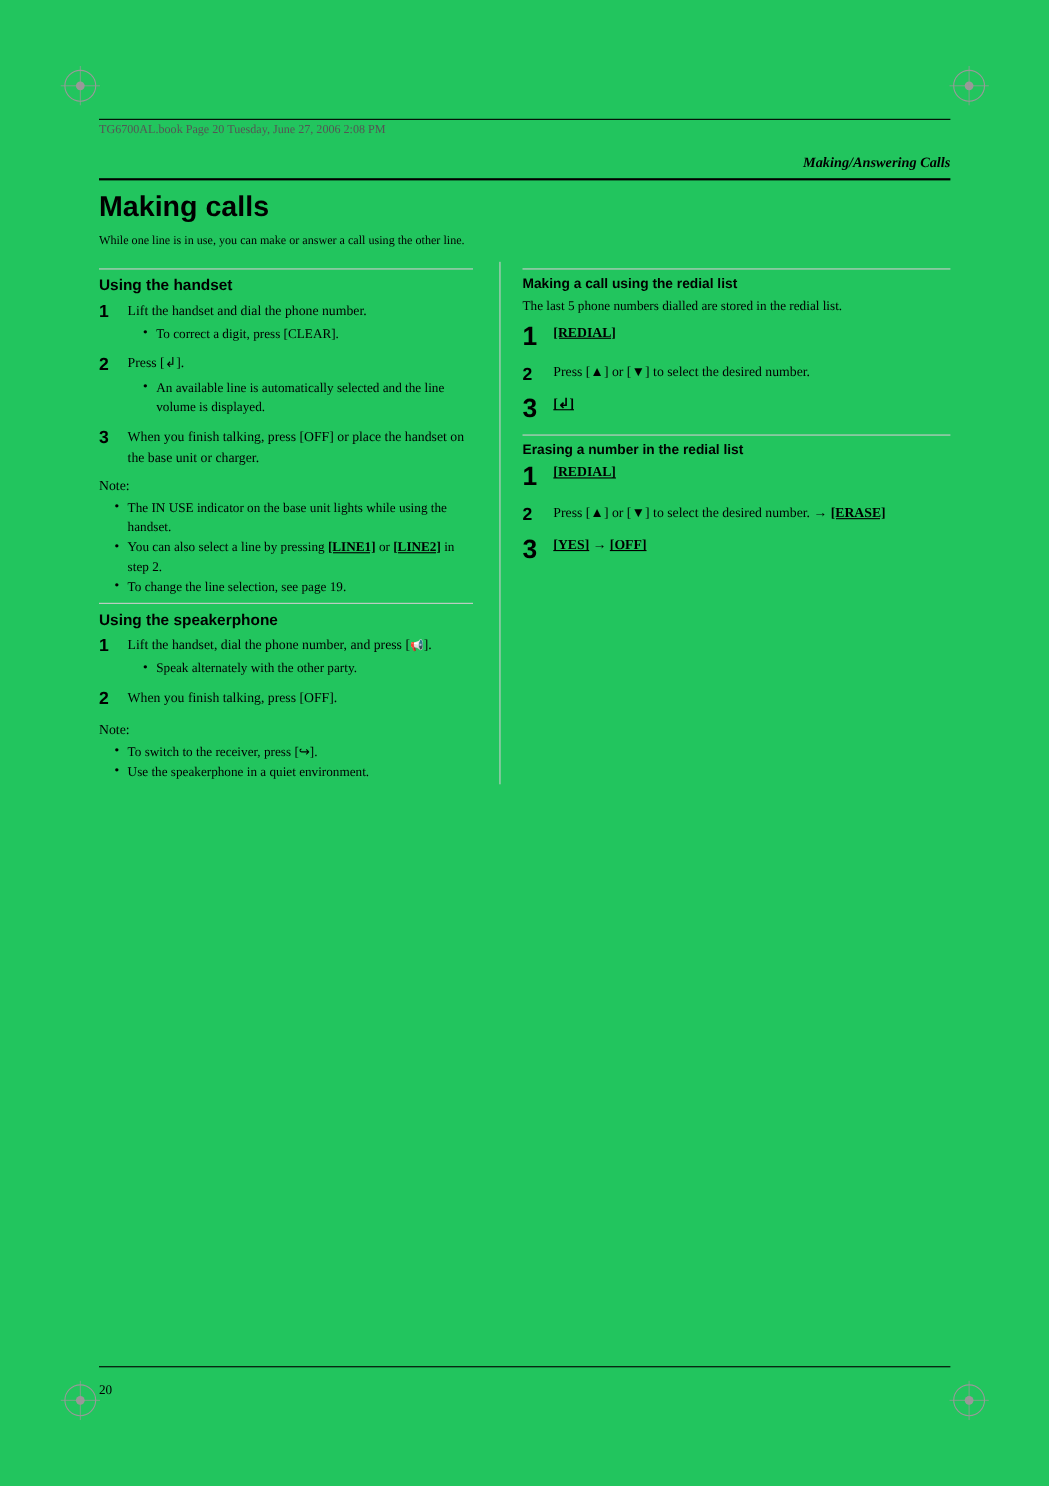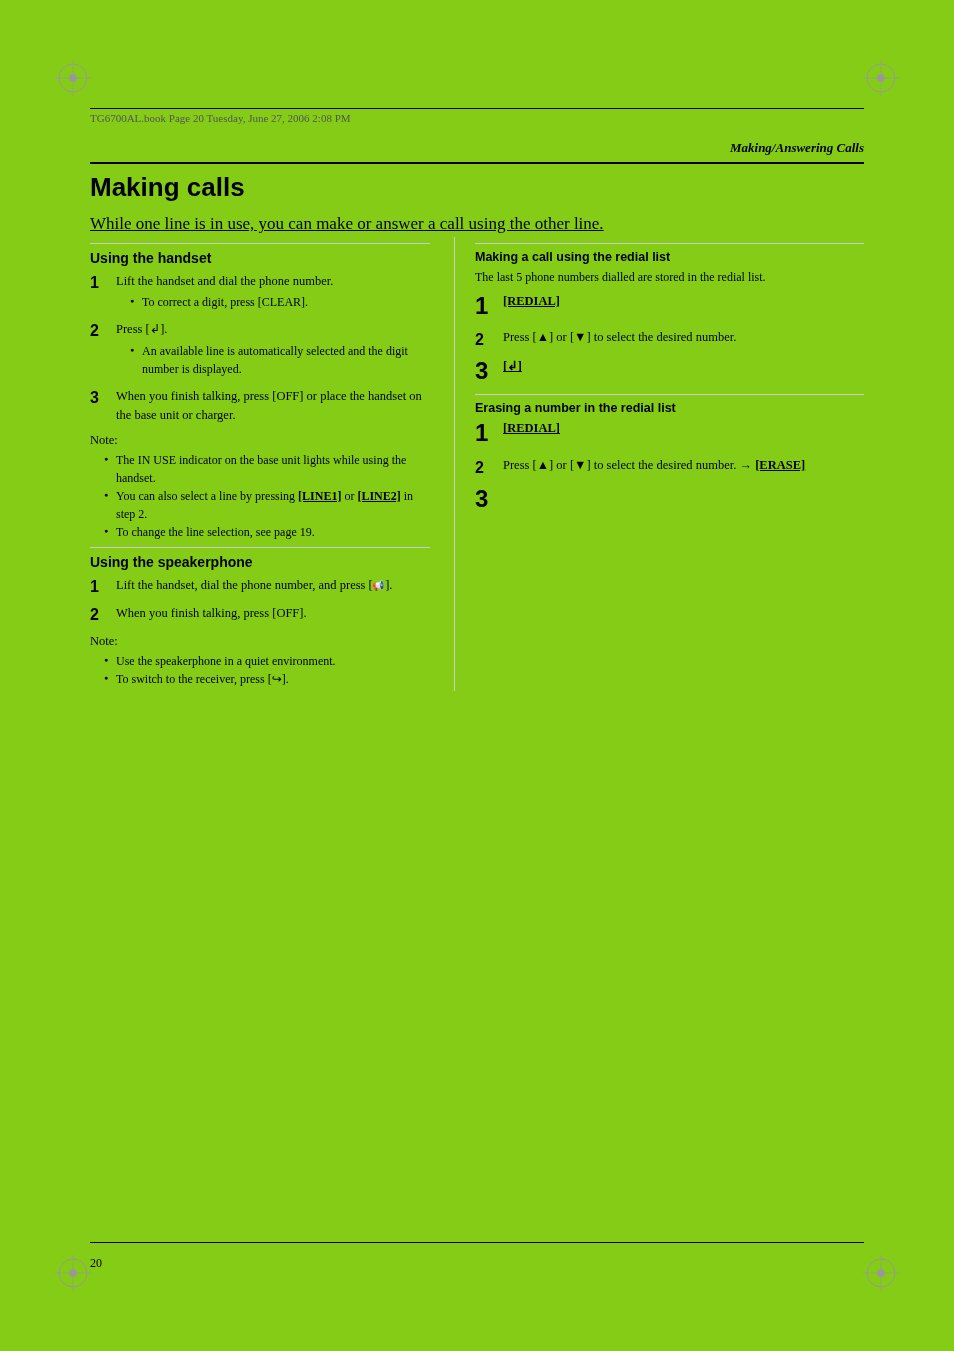--- a/index.html
+++ b/index.html
@@ -9,21 +9,21 @@
       background: #fff;
       font-family: 'Times New Roman', Times, serif;
       font-size: 13px;
       color: #000;
       position: relative;
     }
 
     .page-outer {
       width: 954px;
       min-height: 1351px;
-      background: #84cc16;
+      background: #22c55e;
       position: relative;
       padding: 16px;
     }
 
     
     .reg-mark {
       position: absolute;
       width: 36px;
       height: 36px;
     }
@@ -114,23 +114,23 @@
 
     
     .main-title {
       font-size: 26px;
       font-weight: bold;
       font-family: Arial, sans-serif;
       margin-bottom: 8px;
     }
 
     .intro-text {
-      font-size: 17px;
-      line-height: 1.5;
-      text-decoration: underline;
+      font-size: 11px;
+      margin-bottom: 10px;
+      line-height: 1.5;
     }
 
     
     .sub-heading {
       font-size: 14px;
       font-weight: bold;
       font-family: Arial, sans-serif;
       margin-bottom: 6px;
     }
 
@@ -288,21 +288,21 @@
               <li>To correct a digit, press [CLEAR].</li>
             </ul>
           </div>
         </div>
 
         <div class="step">
           <div class="step-num">2</div>
           <div class="step-content">
             <span>Press [↲].</span>
             <ul class="bullet-list">
-              <li>An available line is automatically selected and the digit number is displayed.</li>
+              <li>An available line is automatically selected and the line volume is displayed.</li>
             </ul>
           </div>
         </div>
 
         <div class="step">
           <div class="step-num">3</div>
           <div class="step-content">When you finish talking, press [OFF] or place the handset on the base unit or charger.</div>
         </div>
 
         <div class="note-heading">Note:</div>
@@ -313,32 +313,35 @@
         </ul>
 
         <hr class="hr-thin">
 
         <div class="sub-heading">Using the speakerphone</div>
 
         <div class="step">
           <div class="step-num">1</div>
           <div class="step-content">
             <span>Lift the handset, dial the phone number, and press [<span style="font-size:10px;">📢</span>].</span>
+            <ul class="bullet-list">
+              <li>Speak alternately with the other party.</li>
+            </ul>
           </div>
         </div>
 
         <div class="step">
           <div class="step-num">2</div>
           <div class="step-content">When you finish talking, press [OFF].</div>
         </div>
 
         <div class="note-heading">Note:</div>
         <ul class="bullet-list">
+          <li>To switch to the receiver, press [↪].</li>
           <li>Use the speakerphone in a quiet environment.</li>
-          <li>To switch to the receiver, press [↪].</li>
         </ul>
 
       </div>
 
       <div class="col-right">
 
 
         <hr class="hr-thin">
 
         <div class="right-heading">Making a call using the redial list</div>
@@ -368,20 +371,21 @@
           <div class="step-content-r"><span class="bracket">[REDIAL]</span></div>
         </div>
 
         <div class="step-large">
           <div class="step-num-xl" style="font-size:16px;padding-top:2px;">2</div>
           <div class="step-content-r">Press [▲] or [▼] to select the desired number. → <span class="bracket">[ERASE]</span></div>
         </div>
 
         <div class="step-large">
           <div class="step-num-xl">3</div>
+          <div class="step-content-r"><span class="bracket">[YES]</span> → <span class="bracket">[OFF]</span></div>
         </div>
 
       </div>
 
     </div>
 
   </div>
 
 </div>
 

